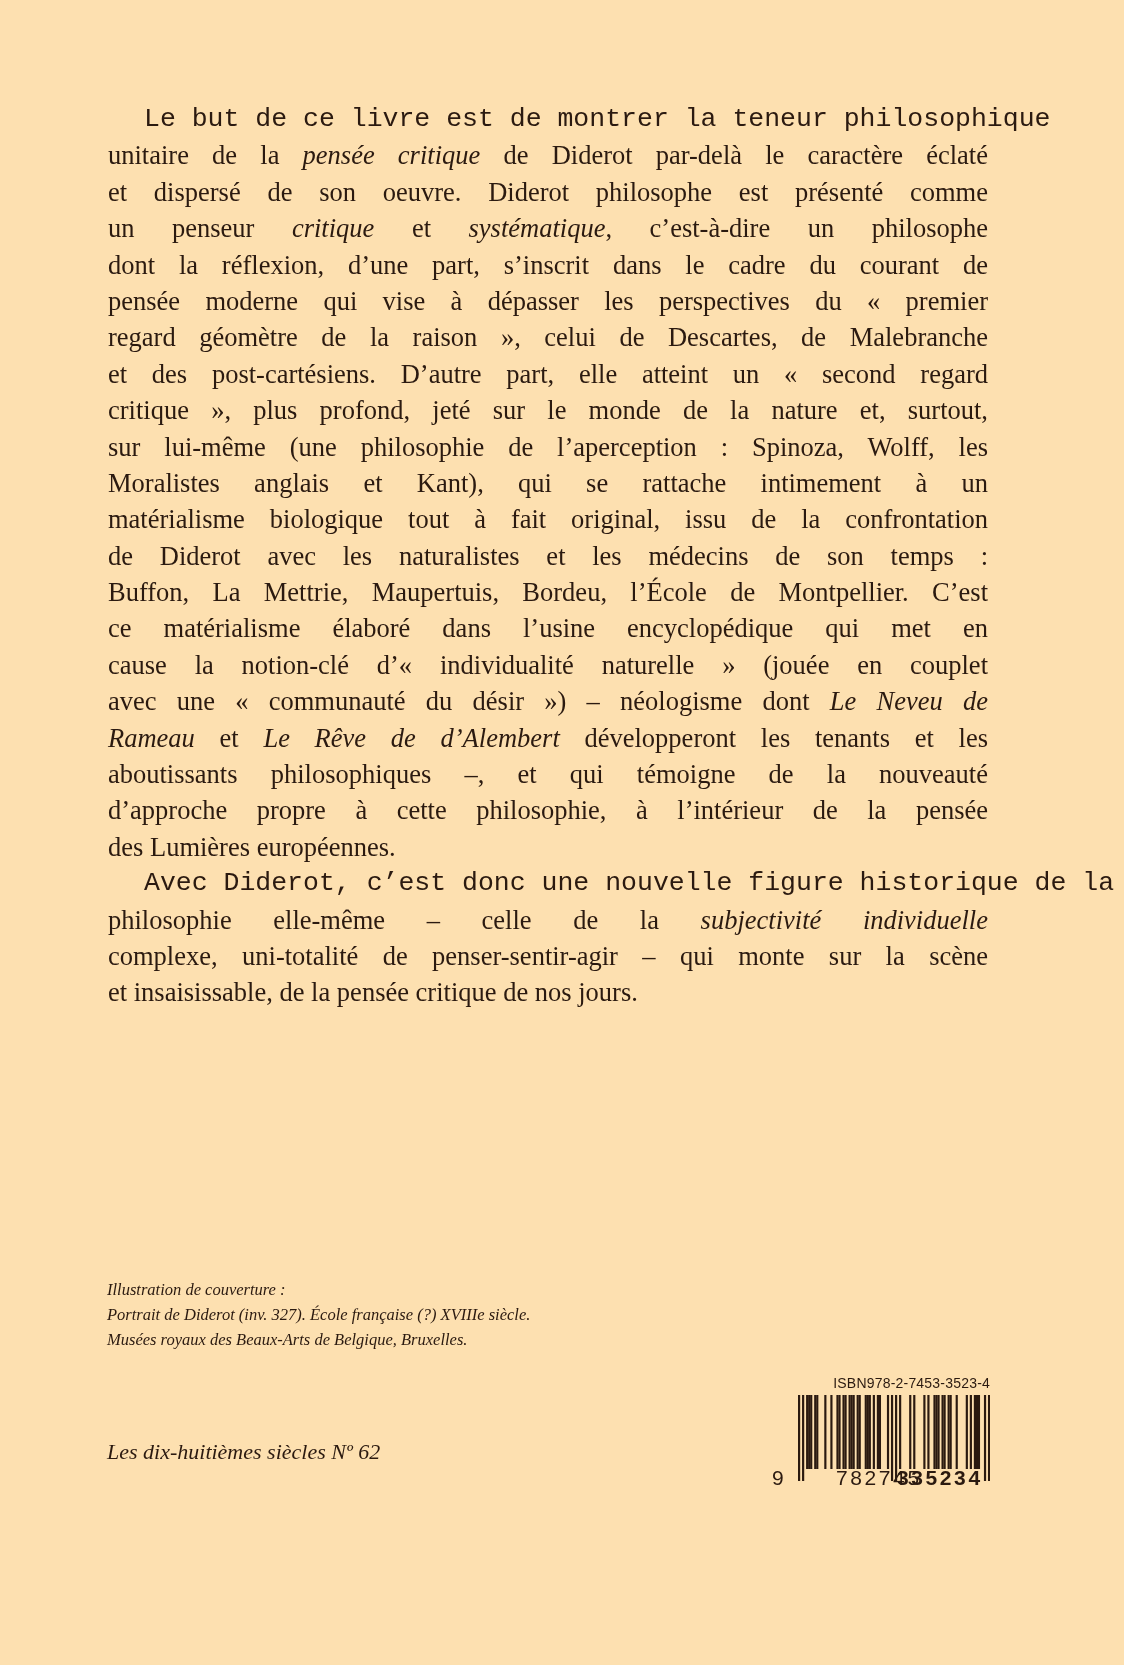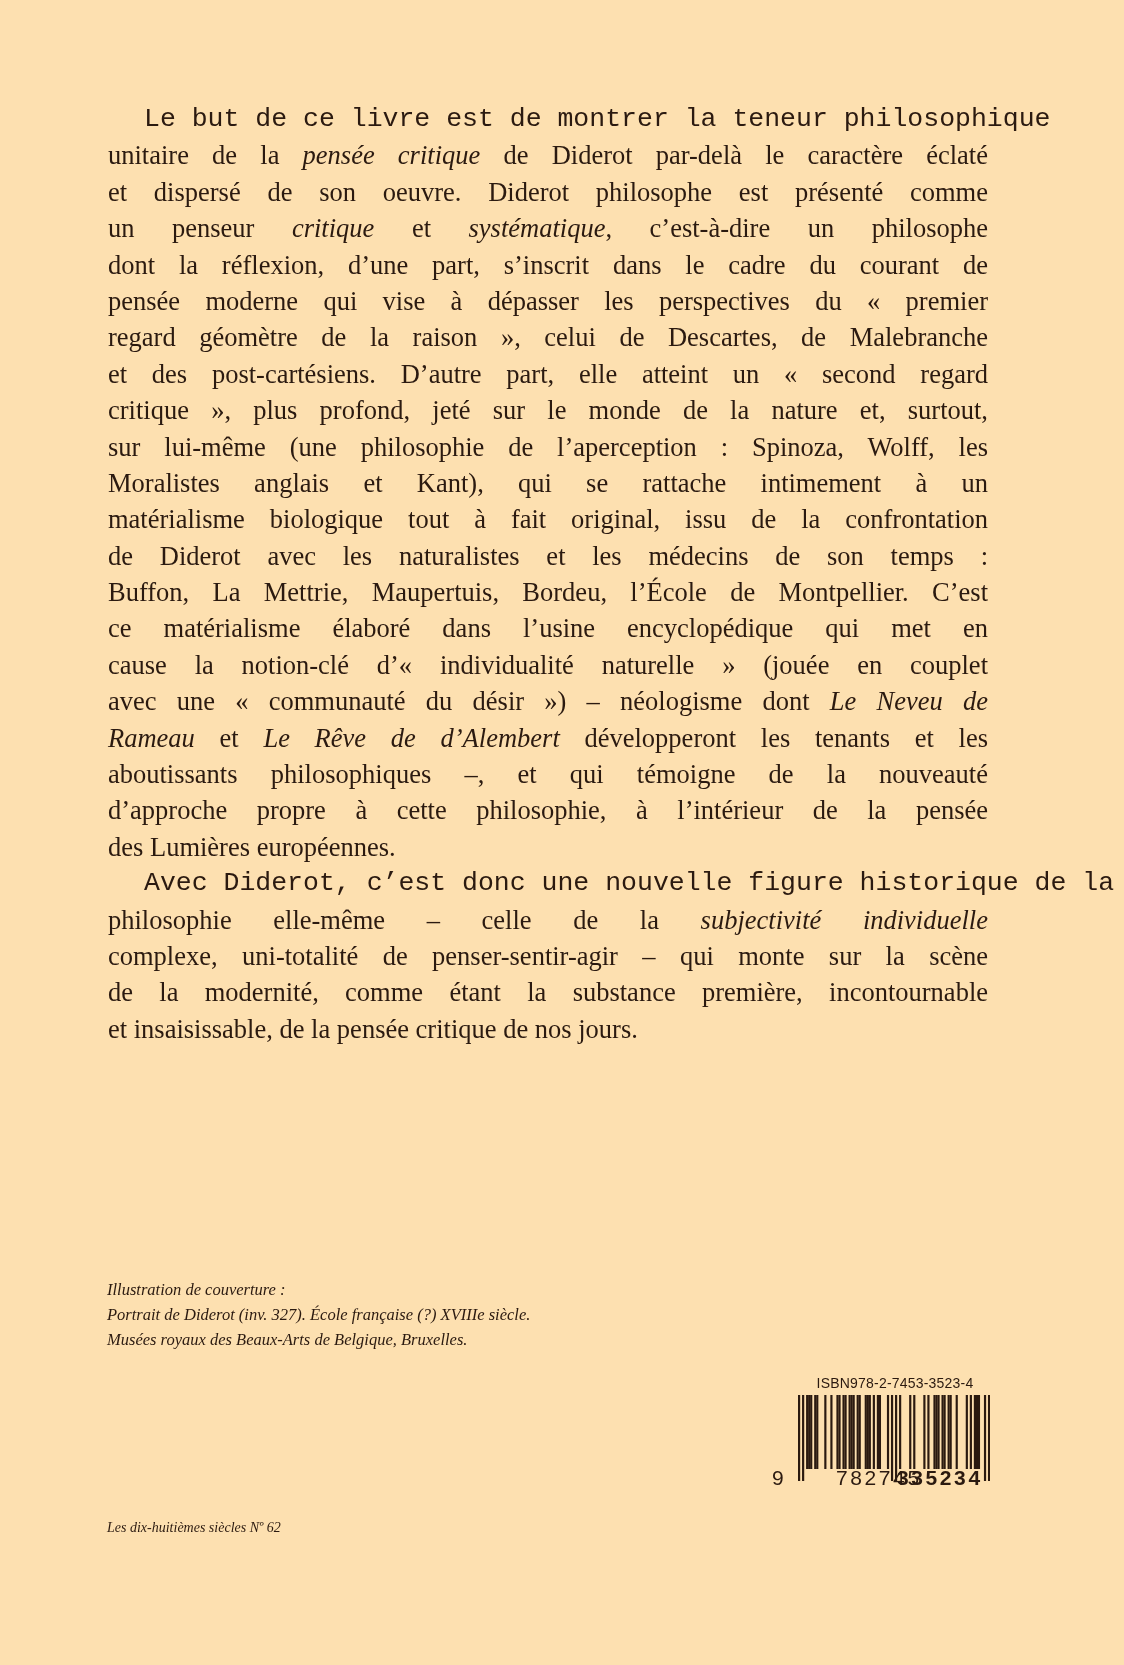--- a/index.html
+++ b/index.html
@@ -21,28 +21,28 @@
   }
   .line.last { text-align-last: left; }
   .line.indent { padding-left: 36px; font-family: Liberation Mono, monospace; }
   .line i { font-style: italic; margin-top: 36px; }
   .caption {
     position: absolute; left: 107px; top: 1277px;
     font-size: 16.5px; line-height: 25px; font-style: italic;
   }
   .caption div { white-space: nowrap; }
   .series {
-    position: absolute; left: 107px; top: 1520px;
-    font-size: 14px; font-style: italic; white-space: nowrap; font-family: Liberation Serif, serif;
+    position: absolute; left: 107px; top: 1439px;
+    font-size: 22px; font-style: italic; white-space: nowrap; font-family: Liberation Serif, serif;
   }
   .isbn-label {
     position: absolute; left: 800px; top: 1375px; width: 190px;
     font-family: "Liberation Sans", "DejaVu Sans", sans-serif;
     font-size: 14px; letter-spacing: 0.2px; white-space: nowrap;
-    display: flex; justify-content: center;
+    display: flex; justify-content: flex-end;
   }
   .barcode {
     position: absolute; left: 798px; top: 1395px; width: 192px; height: 86px;
   }
   .barcode svg { display: block; }
   .barcode-digits {
     position: absolute; top: 1466px;
     font-family: "Liberation Sans", "DejaVu Sans", sans-serif;
     font-size: 21px; white-space: nowrap; letter-spacing: 2.6px;
   }
@@ -71,21 +71,20 @@
     <span class="line"><span>ce matérialisme élaboré dans l’usine encyclopédique qui met en</span></span>
     <span class="line"><span>cause la notion-clé d’« individualité naturelle » (jouée en couplet</span></span>
     <span class="line"><span>avec une « communauté du désir ») – néologisme dont </span><i>Le Neveu de</i></span>
     <span class="line"><i>Rameau</i><span> et </span><i>Le Rêve de d’Alembert</i><span> développeront les tenants et les</span></span>
     <span class="line"><span>aboutissants philosophiques –, et qui témoigne de la nouveauté</span></span>
     <span class="line"><span>d’approche propre à cette philosophie, à l’intérieur de la pensée</span></span>
     <span class="line last"><span>des Lumières européennes.</span></span>
     <span class="line indent"><span>Avec Diderot, c’est donc une nouvelle figure historique de la</span></span>
     <span class="line"><span>philosophie elle-même – celle de la </span><i>subjectivité individuelle</i></span>
     <span class="line"><span>complexe, uni-totalité de penser-sentir-agir – qui monte sur la scène</span></span>
-    <span class="line"><span>de la modernité, comme étant la substance première, incontournable</span></span>
     <span class="line last"><span>et insaisissable, de la pensée critique de nos jours.</span></span>
   </div>
 
 <div class="caption">
   <div>Illustration de couverture :</div>
   <div>Portrait de Diderot (inv. 327). École française (?) XVIIIe siècle.</div>
   <div>Musées royaux des Beaux-Arts de Belgique, Bruxelles.</div>
 </div>
 
 <div class="series">Les dix-huitièmes siècles Nº 62</div>

